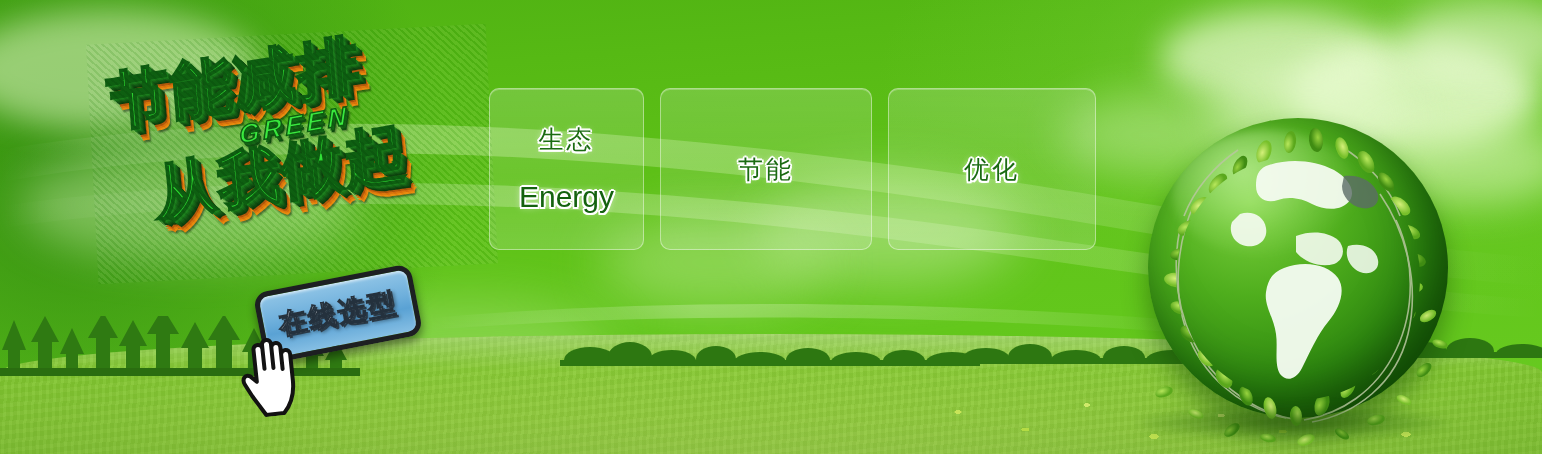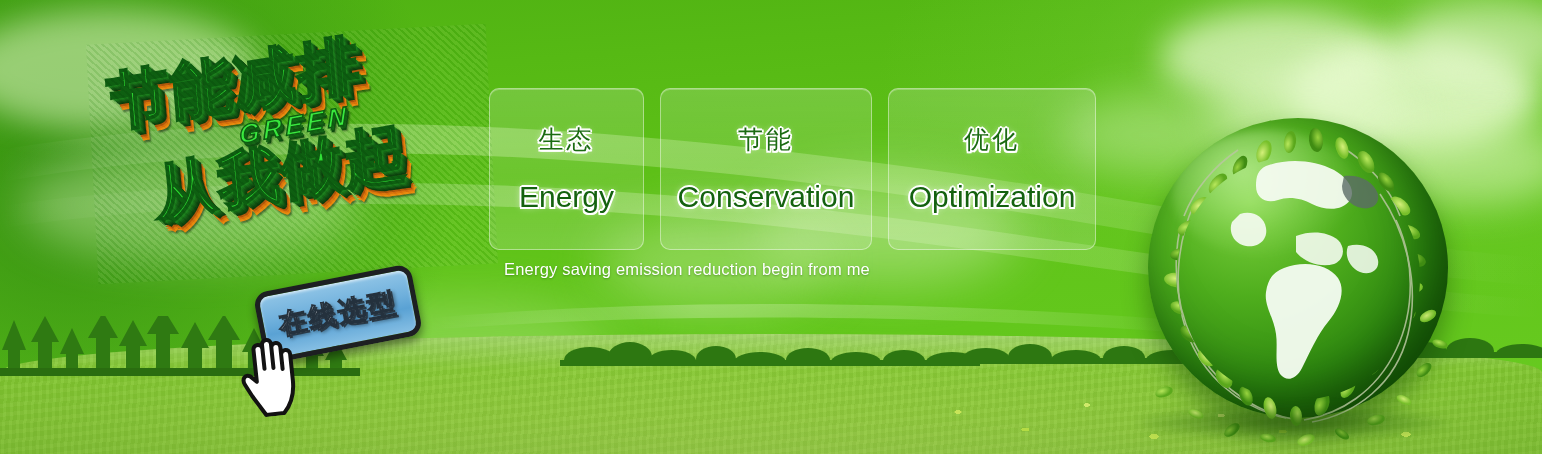--- a/index.html
+++ b/index.html
@@ -416,23 +416,20 @@
     <div class="globe-shadow"></div>
   </div>
 
   <div class="cards">
     <div class="card">
       <span class="card-cn">生态</span>
       <span class="card-en">Energy</span>
     </div>
     <div class="card wide">
       <span class="card-cn">节能</span>
-      <span class="card-en">Conservation</span>
     </div>
     <div class="card wide2">
       <span class="card-cn">优化</span>
-      <span class="card-en">Optimization</span>
     </div>
   </div>
 
-  <div class="tagline">Energy saving emission reduction begin from me</div>
 
 </div>
 
 </body></html>

